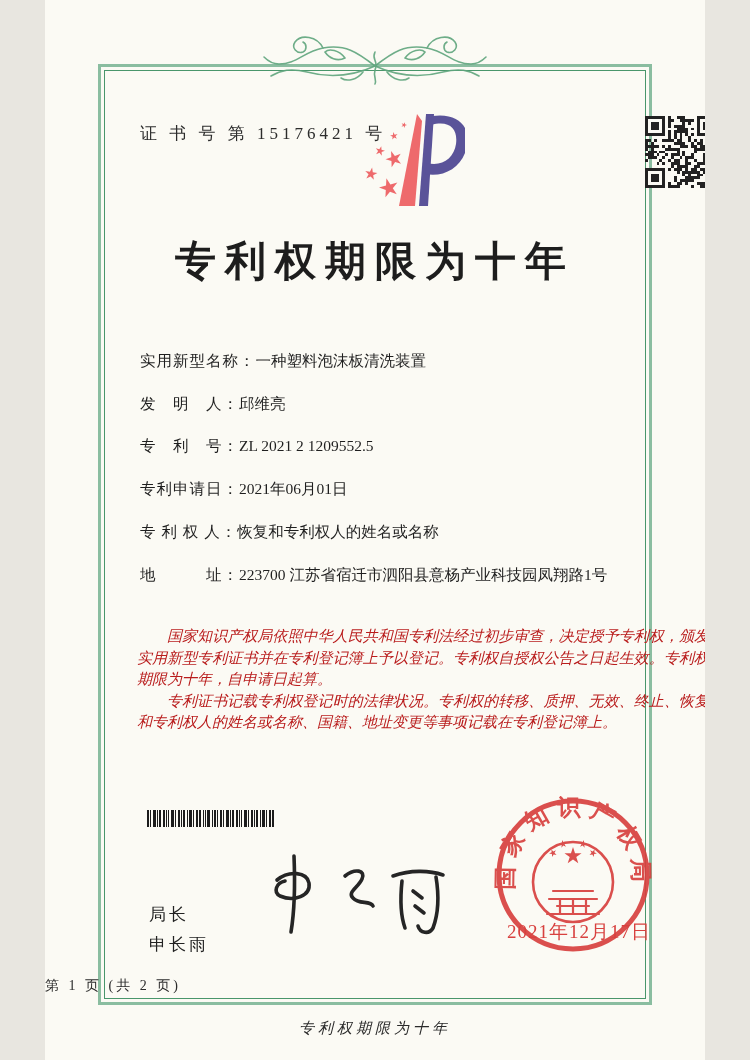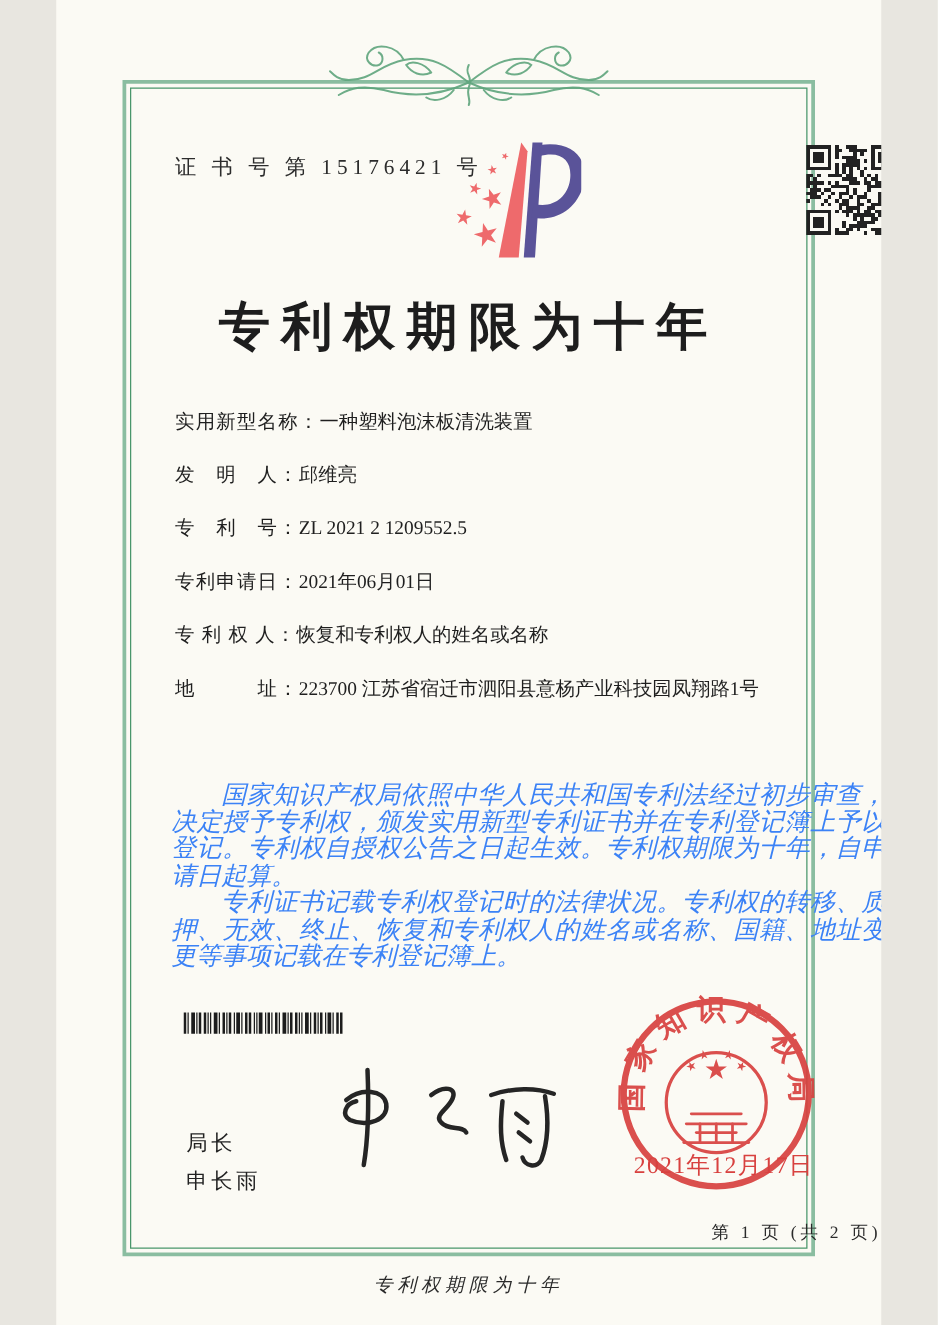--- a/index.html
+++ b/index.html
@@ -12,32 +12,32 @@
   .frame-outer{position:absolute;left:53px;top:64px;right:53px;bottom:55px;border:3px solid #8abda0;}
   .frame-inner{position:absolute;left:59px;top:70px;right:59px;bottom:61px;border:1px solid #49966b;}
   .flourish{position:absolute;left:50%;top:14px;transform:translateX(-50%);z-index:3;}
   .cert-no{position:absolute;left:95px;top:122px;font-size:17px;letter-spacing:4px;color:#2c2c2c;}
   .logo{position:absolute;left:314px;top:112px;width:106px;height:98px;}
   .qr{position:absolute;left:600px;top:116px;width:72px;height:72px;}
   .title{
     position:absolute;left:60px;right:60px;top:234px;text-align:center;
     font-size:41px;font-weight:700;letter-spacing:9px;color:#1d1d1d;
   }
-  .field{position:absolute;left:95px;font-size:15.5px;white-space:nowrap;color:#1f1f1f;}
+  .field{position:absolute;left:95px;font-size:15.5px;white-space:nowrap;color:#1f1f1f;margin-top:24px;}
   .field .flabel{letter-spacing:1px;}
   .grant2{margin-left:48px;}
-  .paras{position:absolute;left:92px;top:626px;width:572px;font-size:20px;line-height:21.5px;color:#3b82f6;font-style:italic;}
+  .paras{position:absolute;left:92px;top:626px;width:572px;font-size:15px;line-height:21.5px;color:#b91c1c;font-style:italic;}
   .paras p{margin:0;text-indent:2em;text-align:justify;}
   .barcode{position:absolute;left:102px;top:810px;width:196px;height:17px;display:flex;align-items:stretch;}
   .barcode div{background:#1c1c1c;height:100%;}
   .director{position:absolute;left:104px;top:866px;font-size:17px;line-height:30px;letter-spacing:3px;color:#222;margin-top:34px;}
   .signature{position:absolute;left:216px;top:848px;}
   .seal{position:absolute;left:449px;top:796px;width:158px;height:158px;opacity:.92;}
   .seal-date{position:absolute;left:462px;top:919px;font-size:19px;letter-spacing:1px;color:#d8413f;white-space:nowrap;}
-  .page-info{position:absolute;left:0;right:0;top:977px;text-align:right;font-size:14px;letter-spacing:3px;color:#2a2a2a;}
+  .page-info{position:absolute;left:0;right:0;top:977px;text-align:left;font-size:14px;letter-spacing:3px;color:#2a2a2a;}
   .back-note{position:absolute;left:0;right:0;top:1019px;text-align:center;font-size:15px;letter-spacing:4px;font-style:italic;color:#2a2a2a;}
 </style>
 </head>
 <body>
 
 <div class="page">
 
   <svg width="0" height="0" style="position:absolute">
     <defs>
       <path id="starP" d="M0,-1 L0.2245,-0.309 L0.951,-0.309 L0.363,0.118 L0.5878,0.809 L0,0.382 L-0.5878,0.809 L-0.363,0.118 L-0.951,-0.309 L-0.2245,-0.309 Z"></path>

